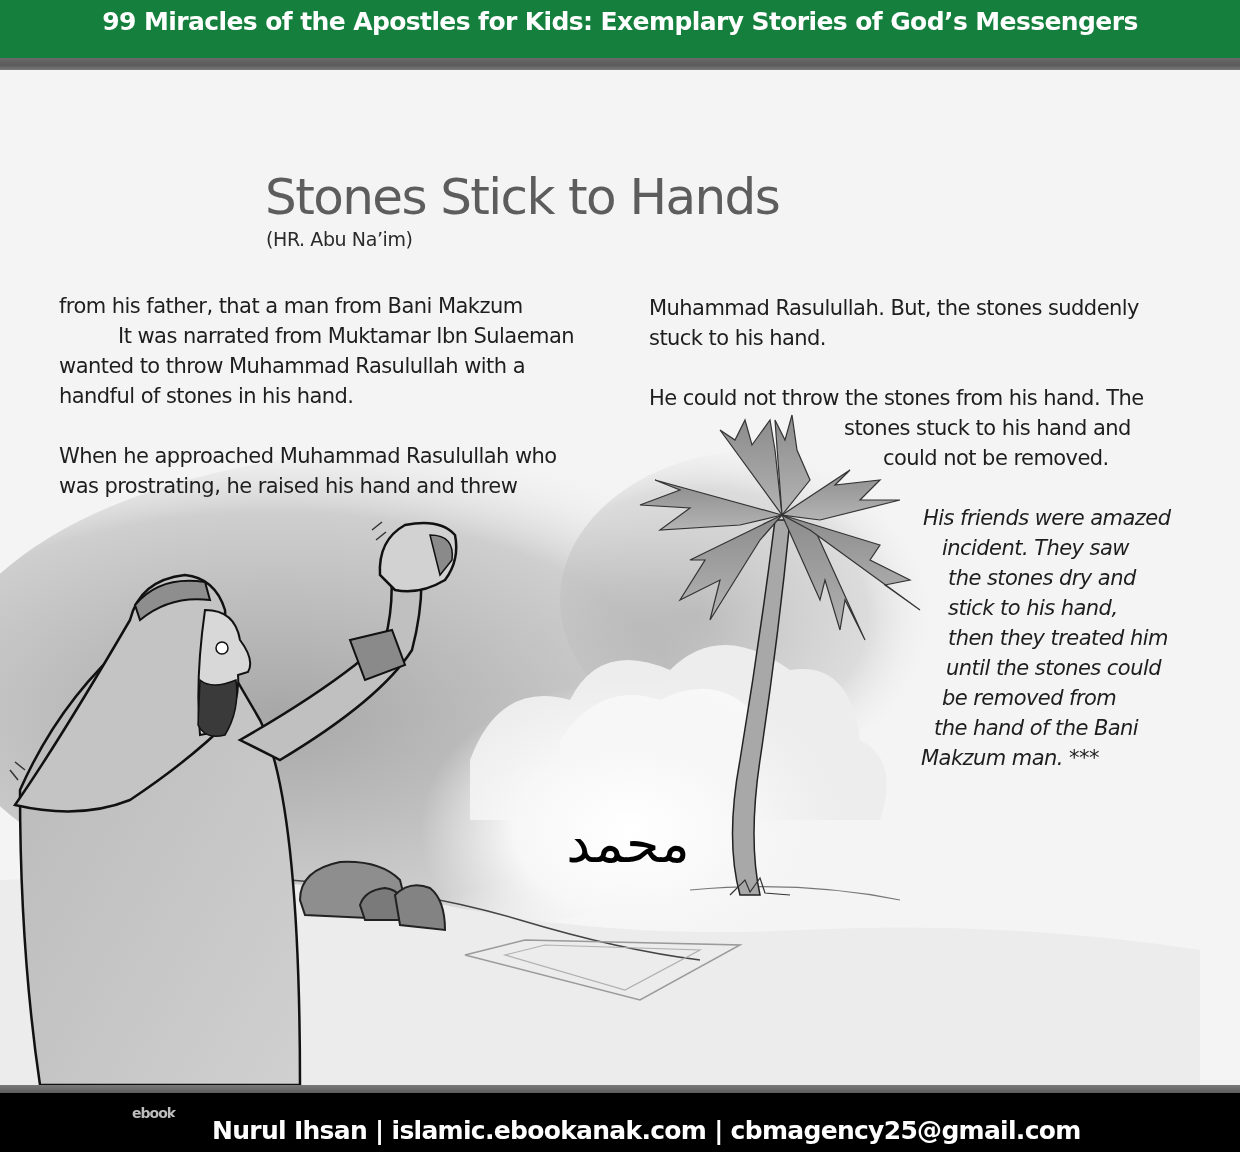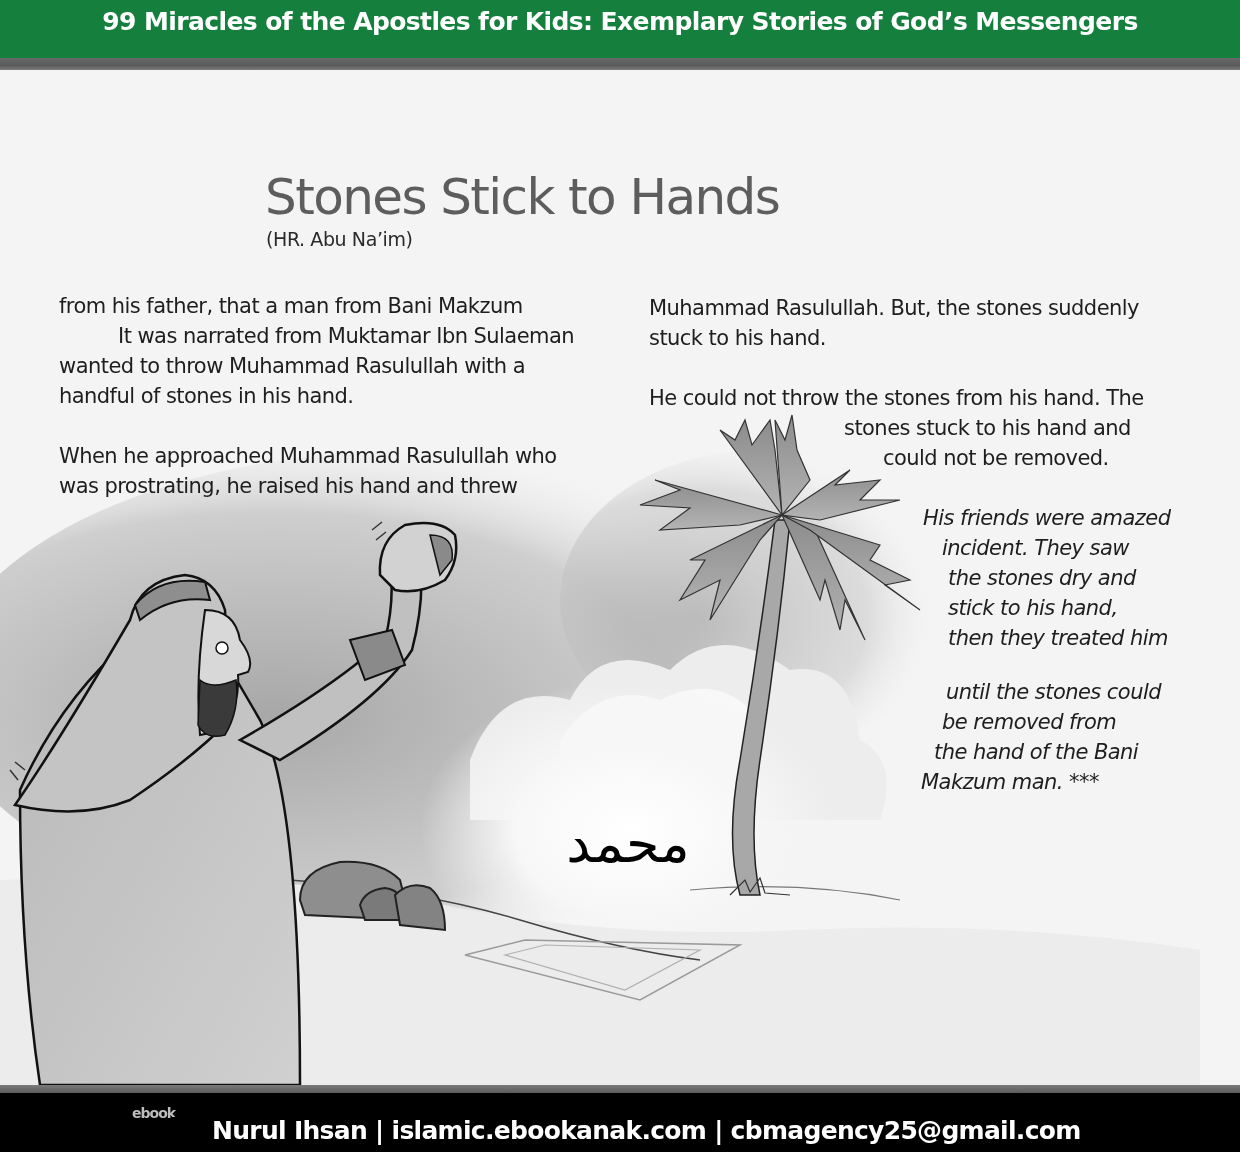--- a/index.html
+++ b/index.html
@@ -154,21 +154,21 @@
     <span class="line">He could not throw the stones from his hand. The</span>
     <span class="line" style="padding-left:195px;">stones stuck to his hand and</span>
     <span class="line" style="padding-left:234px;">could not be removed.</span>
   </div>
   <div class="text" style="left:921px; top:433px;font-style:italic;">
     <span class="line" style="padding-left:2px;">His friends were amazed</span>
     <span class="line" style="padding-left:21px;">incident. They saw</span>
     <span class="line" style="padding-left:27px;">the stones dry and</span>
     <span class="line" style="padding-left:27px;">stick to his hand,</span>
     <span class="line" style="padding-left:27px;">then they treated him</span>
-    <span class="line" style="padding-left:25px;margin-top:24px;">until the stones could</span>
+    <span class="line" style="padding-left:25px;">until the stones could</span>
     <span class="line" style="padding-left:21px;">be removed from</span>
     <span class="line" style="padding-left:13px;">the hand of the Bani</span>
     <span class="line" style="padding-left:0px;">Makzum man. ***</span>
   </div>
 </div>
 
 <div class="footer-band"></div>
 <div class="footer-bar"></div>
 <div class="footer-content">
   <div class="footer-logo">

